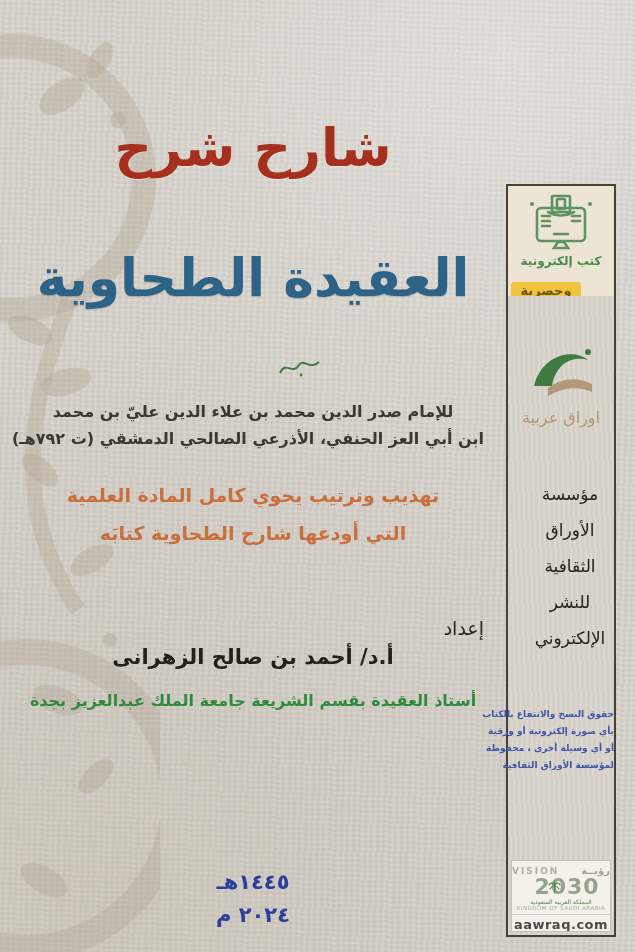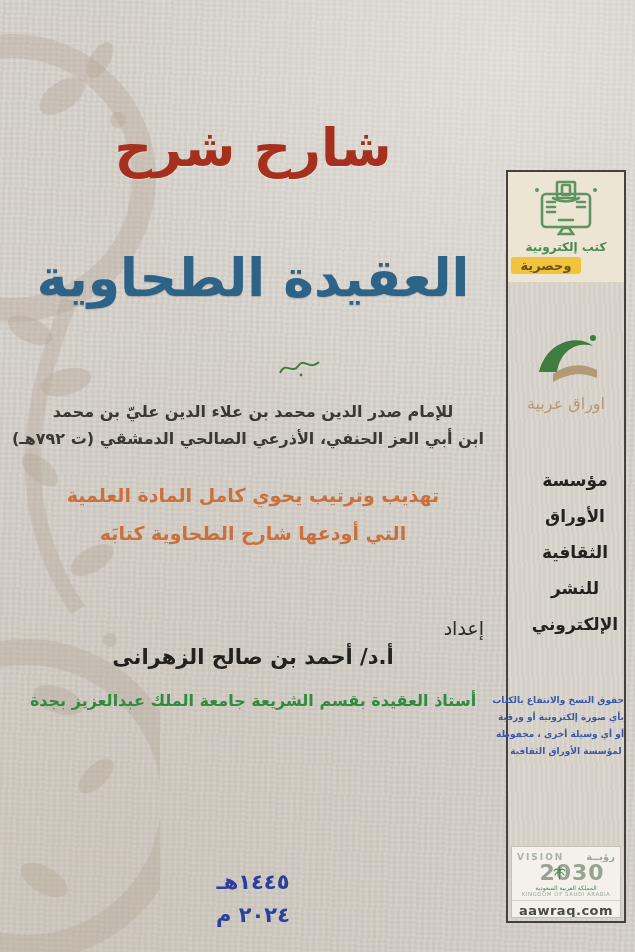--- a/index.html
+++ b/index.html
@@ -19,34 +19,34 @@
   .main-title{top:248px;font-size:52px;font-weight:bold;color:#2e6388;text-shadow:0 1px 1px rgba(60,60,60,.25);}
   .flourish{position:absolute;left:278px;top:356px;}
   .author{top:398px;font-size:16px;font-weight:bold;color:#3b3833;line-height:27px;}
   .tagline{top:476px;font-size:19px;font-weight:bold;color:#c9703c;line-height:38px;}
   .prep-label{top:617px;font-size:19px;color:#2b2925;text-align:right;}
   .prep-name{top:645px;font-size:21px;font-weight:bold;color:#23211d;}
   .prep-title{top:691px;font-size:16px;font-weight:bold;color:#2f8b3d;}
   .dates{top:866px;font-size:21px;font-weight:bold;color:#2b3f9e;line-height:33px;}
 
   .sidebar{
-    position:absolute;left:506px;top:170px;width:120px;height:753px;
+    position:absolute;left:506px;top:184px;width:110px;height:753px;
     background:#d9d4cc;border:2px solid #45403a;box-sizing:border-box;
     background-image:repeating-linear-gradient(88deg, rgba(255,255,255,.05) 0 2px, rgba(130,120,105,.05) 2px 5px);
   }
   .badge{position:absolute;top:0;left:0;right:0;height:110px;background:#ece5d4;text-align:center;overflow:hidden;}
   .badge-caption{font-size:12px;font-weight:bold;color:#4a8a50;direction:rtl;margin-top:-2px;}
   .badge-chip{
-    display:block;margin:3px auto 0 3px;width:62px;padding:1px 4px;border-radius:3px;
+    display:block;margin:14px auto 0 3px;width:62px;padding:1px 4px;border-radius:3px;
     background:#f2c43d;color:#6b5418;font-size:13px;font-weight:bold;direction:rtl;text-align:center;
   }
   .awraq-logo{position:absolute;top:158px;left:0;right:0;text-align:center;}
   .awraq-logo-text{font-size:16px;color:#b29a79;direction:rtl;margin-top:2px;letter-spacing:1px;}
   .publisher{position:absolute;top:290px;left:0;right:0;text-align:center;direction:rtl;}
-  .publisher div{font-size:17px;font-weight:bold;color:#242220;line-height:36px;white-space:nowrap;margin-left:18px;}
+  .publisher div{font-size:17px;font-weight:normal;color:#242220;line-height:36px;white-space:nowrap;margin-left:18px;}
   .copyright{position:absolute;top:520px;left:0;right:0;text-align:center;direction:rtl;}
   .copyright div{font-size:9px;font-weight:bold;color:#3a57a8;line-height:17px;white-space:nowrap;}
   .vision-card{
     position:absolute;left:3px;right:3px;bottom:3px;height:72px;background:#f4f1ea;
     border:1px solid #c7c2b8;box-sizing:border-box;text-align:center;overflow:hidden;
   }
   .vision-row{display:flex;justify-content:center;align-items:baseline;gap:22px;margin-top:4px;}
   .vision-en{font-size:9px;letter-spacing:2px;color:#aab2a5;font-weight:bold;direction:ltr;}
   .vision-ar{font-size:10px;color:#9aa795;font-weight:bold;direction:rtl;}
   .vision-year{position:relative;display:inline-block;font-size:22px;font-weight:bold;color:#97a391;letter-spacing:1px;line-height:22px;direction:ltr;margin-left:12px;}

